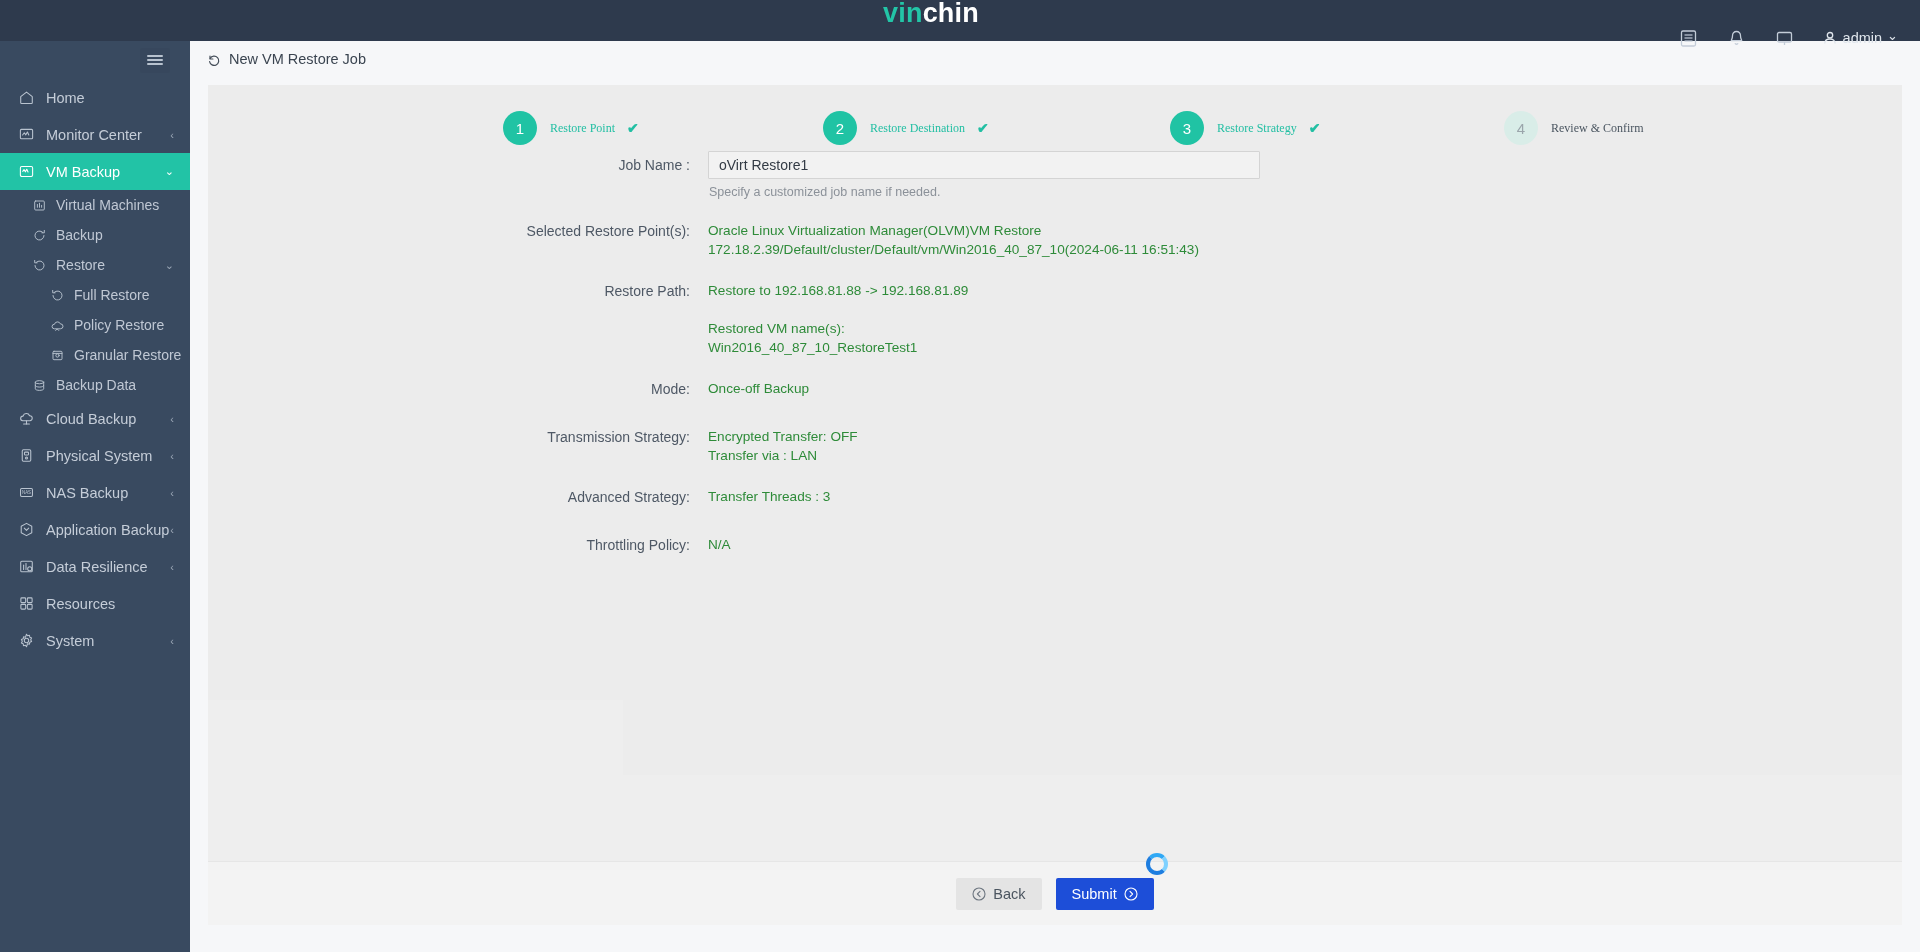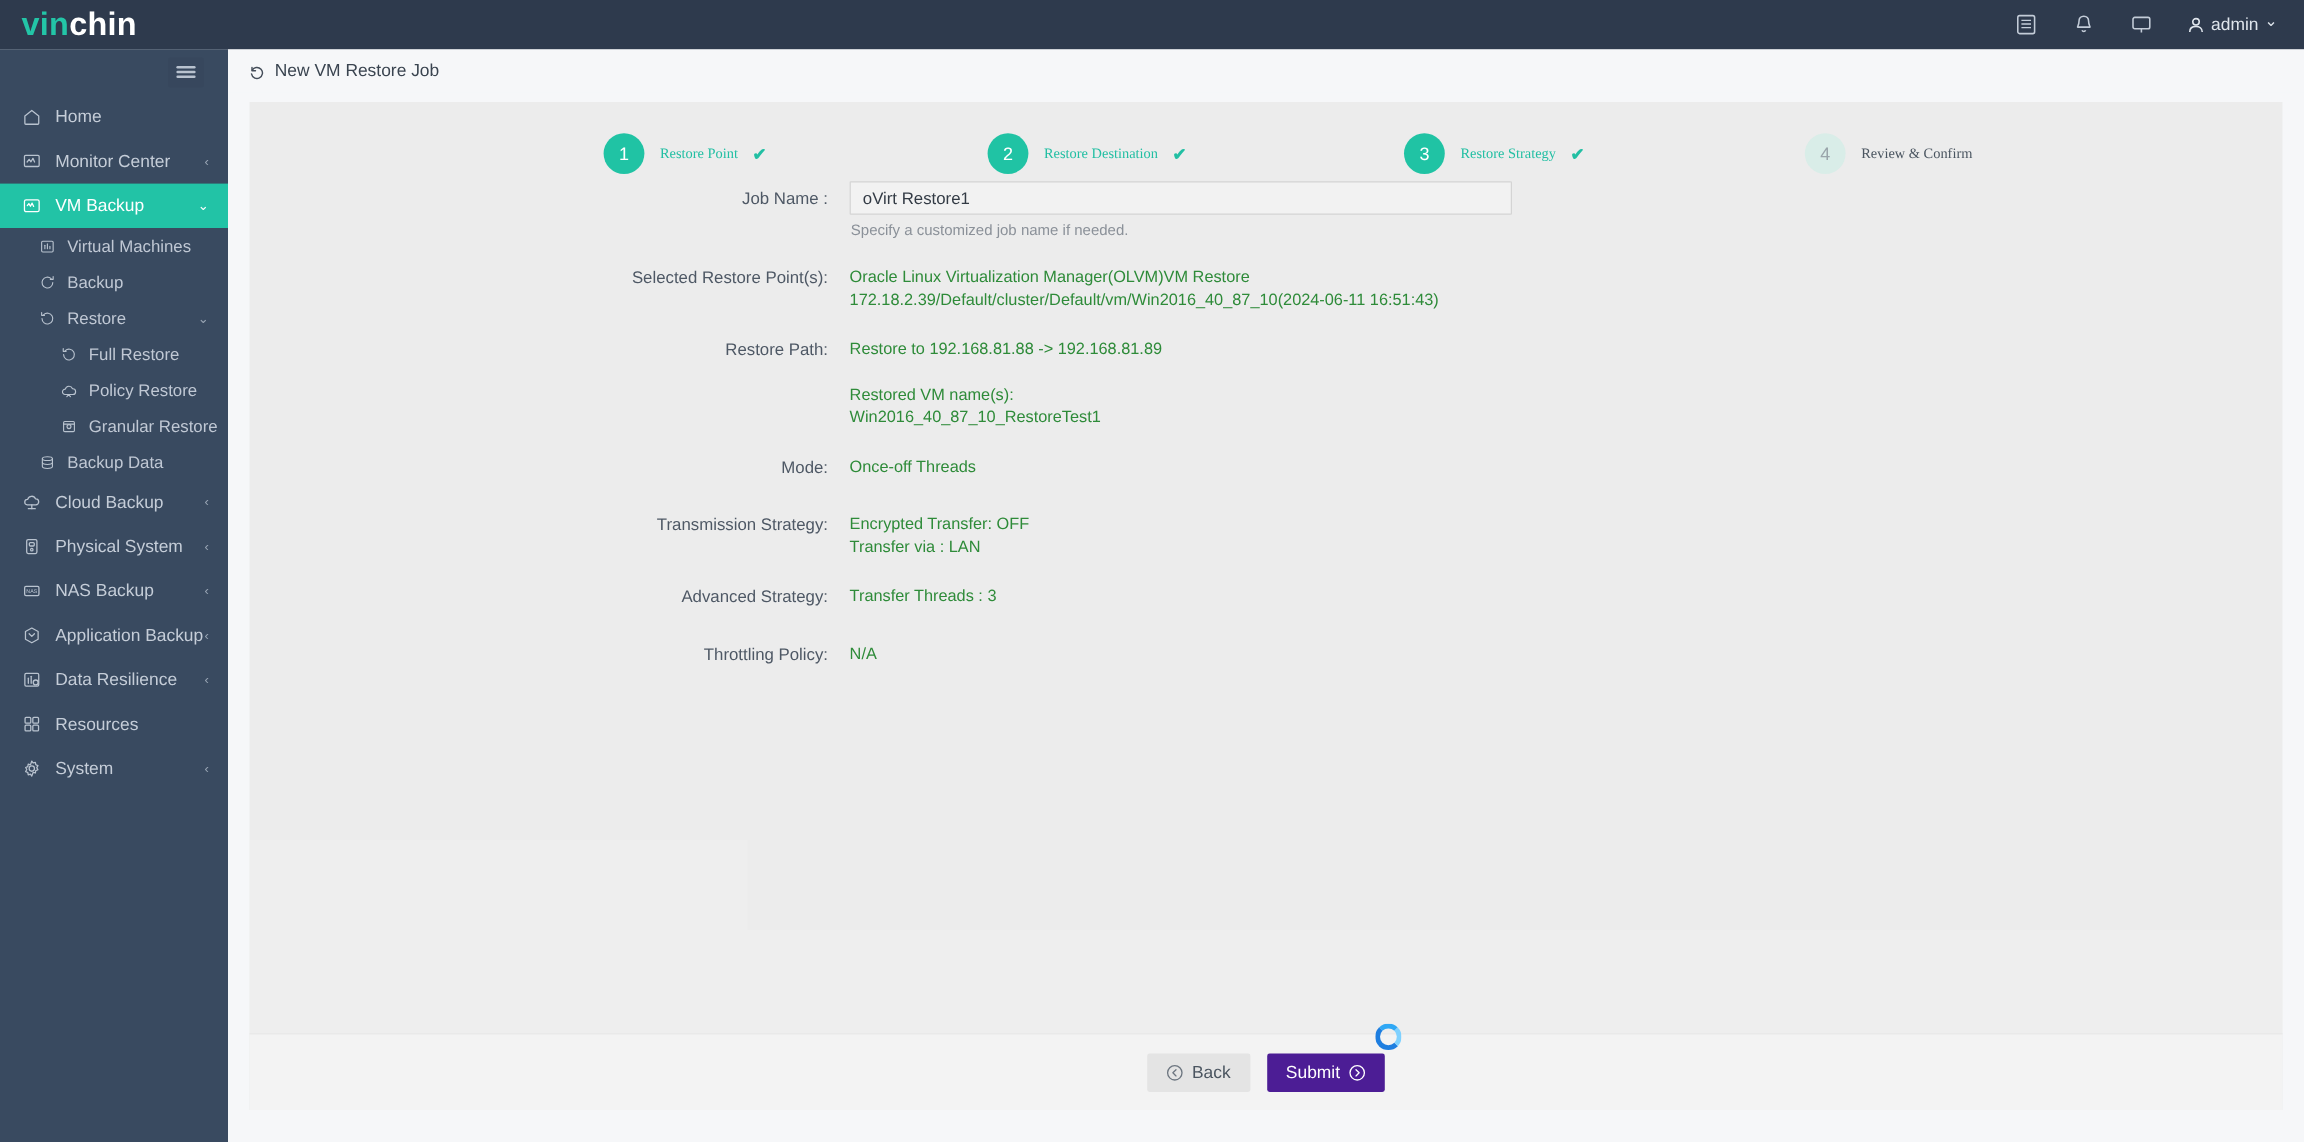--- a/index.html
+++ b/index.html
@@ -11,20 +11,21 @@
     background: #ffffff;
   }
 
   
   #topbar {
     position: absolute; top: 0; left: 0;
     width: 1920px; height: 41px;
     background: #2e3a4d;
     display: flex; align-items: center;
     z-index: 30;
+    flex-direction: column;
   }
   #logo {
     width: 190px; padding-left: 18px;
     font-size: 27px; font-weight: bold; letter-spacing: .2px;
     line-height: 1;
   }
   #logo .vin { color: #23c5a7; }
   #logo .chin { color: #ffffff; }
   #topbar-right {
     margin-left: auto; display: flex; align-items: center;
@@ -136,21 +137,21 @@
     display:flex; align-items:center; justify-content:center;
     gap: 14px;
     border-top:1px solid #e6e6e6;
   }
   .btn {
     height:32px; display:flex; align-items:center; gap:7px;
     padding: 0 16px; font-size:14.5px; cursor:pointer; border:none;
     font-family:"Liberation Sans", sans-serif; border-radius:2px;
   }
   #back-btn { background:#e4e4e4; color:#4b5560; }
-  #submit-btn { background:#4c1d95; color:#ffffff; position:relative;}
+  #submit-btn { background:#1d4ed8; color:#ffffff; position:relative;}
   .btn .cic { display:flex; align-items:center;}
 
   #spinner {
     position:absolute; left: 938px; bottom: 48px;
     width:24px; height:24px; z-index:40; pointer-events:none;
   }
   #spinner .ring {
     width:22px;height:22px;border-radius:50%;
     border:4px solid #1e7ee0; border-top-color:#2fa8f5; border-right-color:#7fd1ff;
     box-sizing:border-box;
@@ -443,21 +444,21 @@
               <div class="ln">Restore to 192.168.81.88 -&gt; 192.168.81.89</div>
               <div class="ln">&nbsp;</div>
               <div class="ln">Restored VM name(s):</div>
               <div class="ln">Win2016_40_87_10_RestoreTest1</div>
             </div>
           </div>
           <div class="gap-md"></div>
           <div class="row">
             <div class="lab">Mode:</div>
             <div class="val">
-              <div class="ln">Once-off Threads</div>
+              <div class="ln">Once-off Backup</div>
             </div>
           </div>
           <div class="gap-md"></div>
           <div class="row">
             <div class="lab">Transmission Strategy:</div>
             <div class="val">
               <div class="ln">Encrypted Transfer: OFF</div>
               <div class="ln">Transfer via : LAN</div>
             </div>
           </div>

